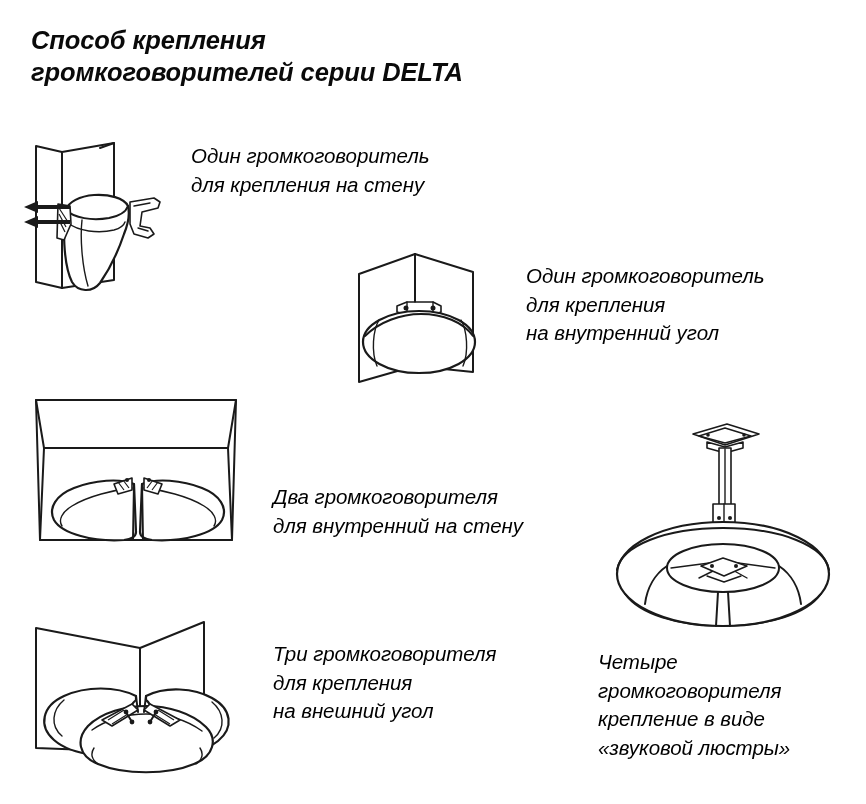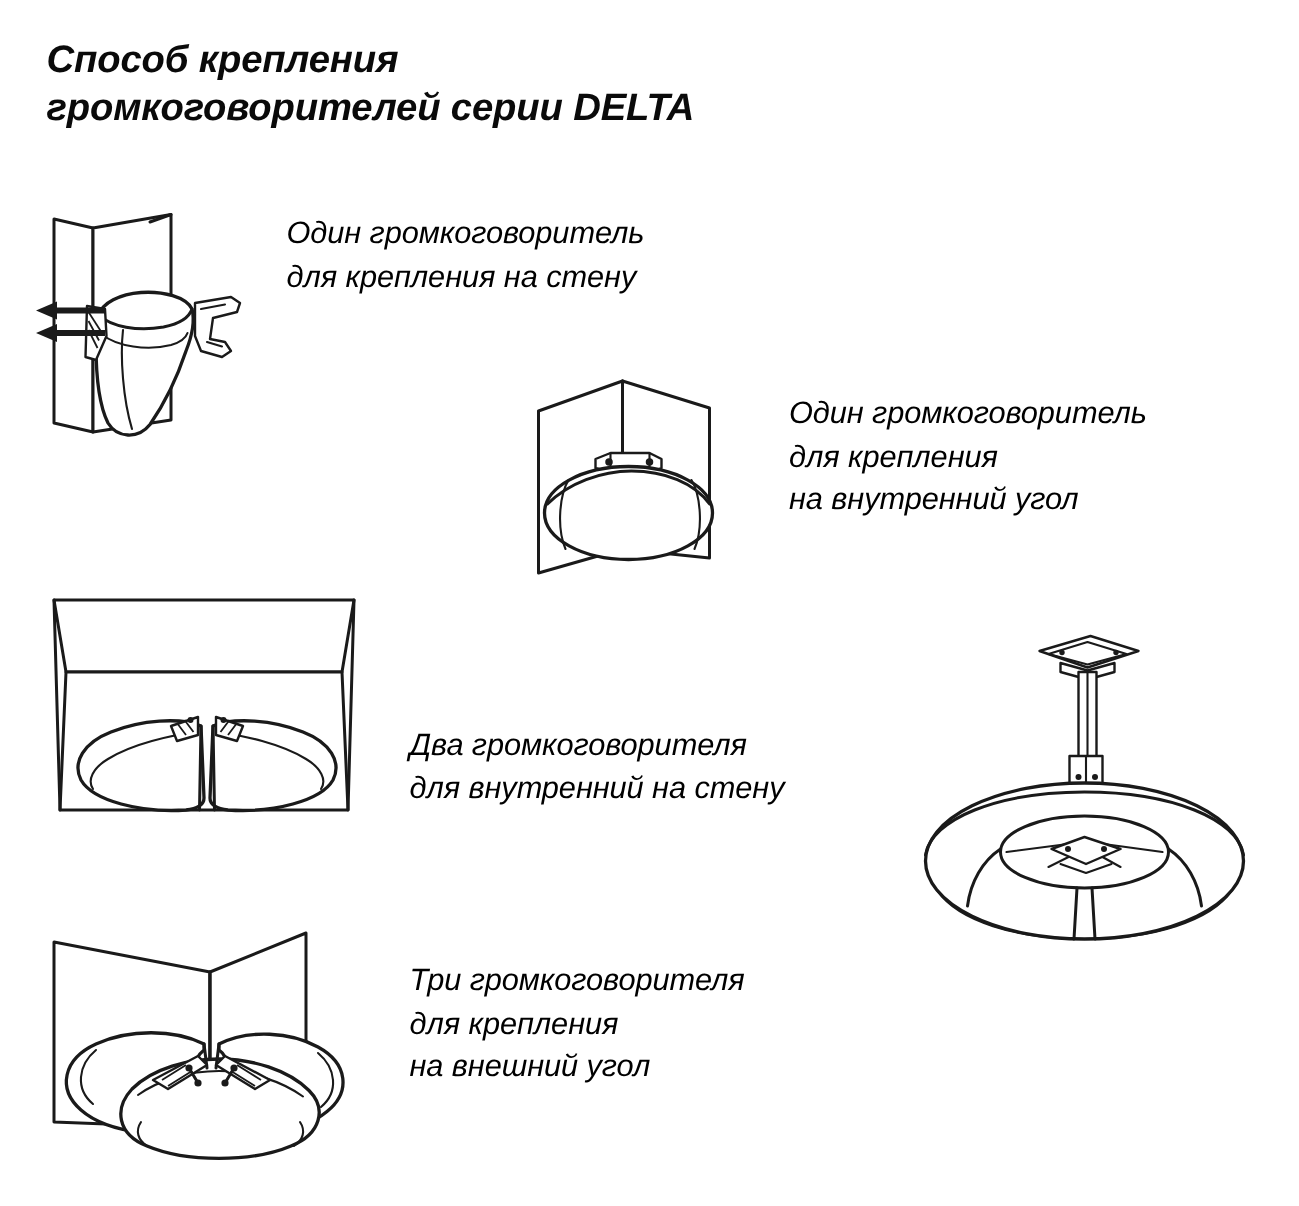--- a/index.html
+++ b/index.html
@@ -268,14 +268,18 @@
       <path class="lnthin" d="M76,150 L122,144 M180,150 L136,144
                               M104,160 L124,150 M152,160 L134,150"></path>
       <path class="brk" d="M106,148 L128,140 L152,148 L129,158 Z"></path>
       <circle class="dark" cx="117" cy="148" r="2"></circle>
       <circle class="dark" cx="141" cy="148" r="2"></circle>
 
       <path class="lnthin" d="M112,158 L129,164 L146,158"></path>
     </svg>
   </div>
 
+  <div class="caption" style="left:598px; top:648px; width:266px;">Четыре
+громкоговорителя
+крепление в виде
+«звуковой люстры»</div>
 
 </div>
 
 </body></html>

